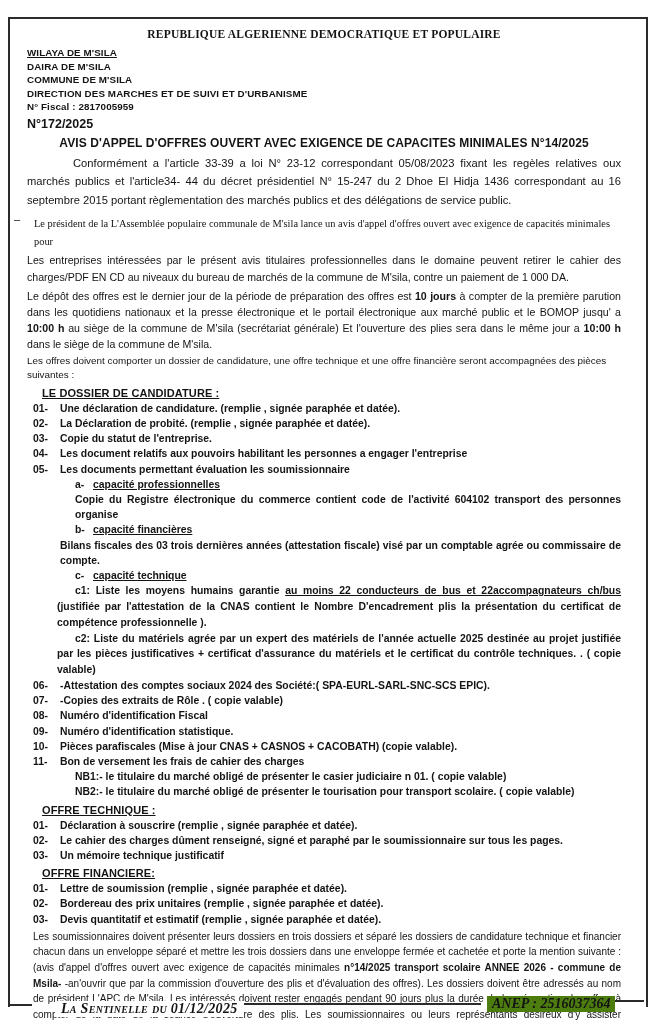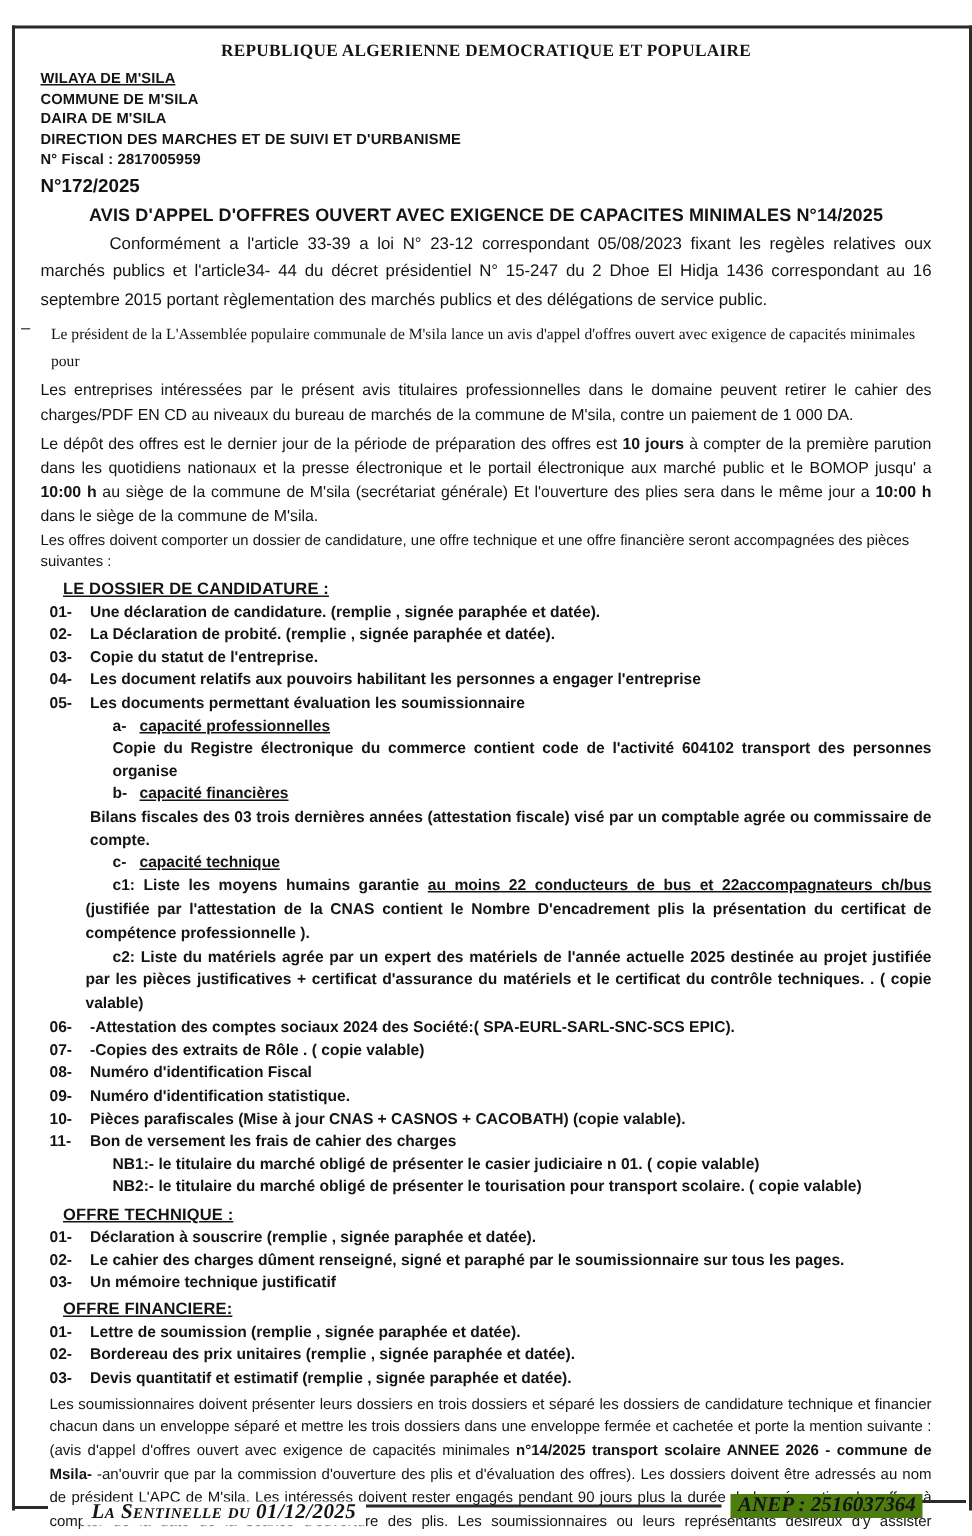--- a/index.html
+++ b/index.html
@@ -64,22 +64,22 @@
 <body>
 
 <div class="frame"></div>
 
 <div class="content">
 
   <div class="republic">REPUBLIQUE ALGERIENNE DEMOCRATIQUE ET POPULAIRE</div>
 
   <div class="org">
     <div class="org-line u">WILAYA DE M'SILA</div>
+    <div class="org-line">DAIRA DE M'SILA</div>
     <div class="org-line">COMMUNE DE M'SILA</div>
-    <div class="org-line">DAIRA DE M'SILA</div>
     <div class="org-line">DIRECTION DES MARCHES ET DE SUIVI ET D'URBANISME</div>
     <div class="org-line">N° Fiscal : 2817005959</div>
   </div>
 
   <div class="doc-number">N°172/2025</div>
 
   <div class="doc-title">AVIS D'APPEL D'OFFRES OUVERT AVEC EXIGENCE DE CAPACITES MINIMALES  N°14/2025</div>
 
   <p class="intro">Conformément a l'article  33-39 a loi N° 23-12 correspondant 05/08/2023 fixant les regèles relatives oux marchés publics et l'article34- 44 du décret présidentiel N° 15-247 du 2 Dhoe El Hidja 1436 correspondant au 16 septembre 2015 portant règlementation des marchés publics et des délégations de service public.</p>
 

